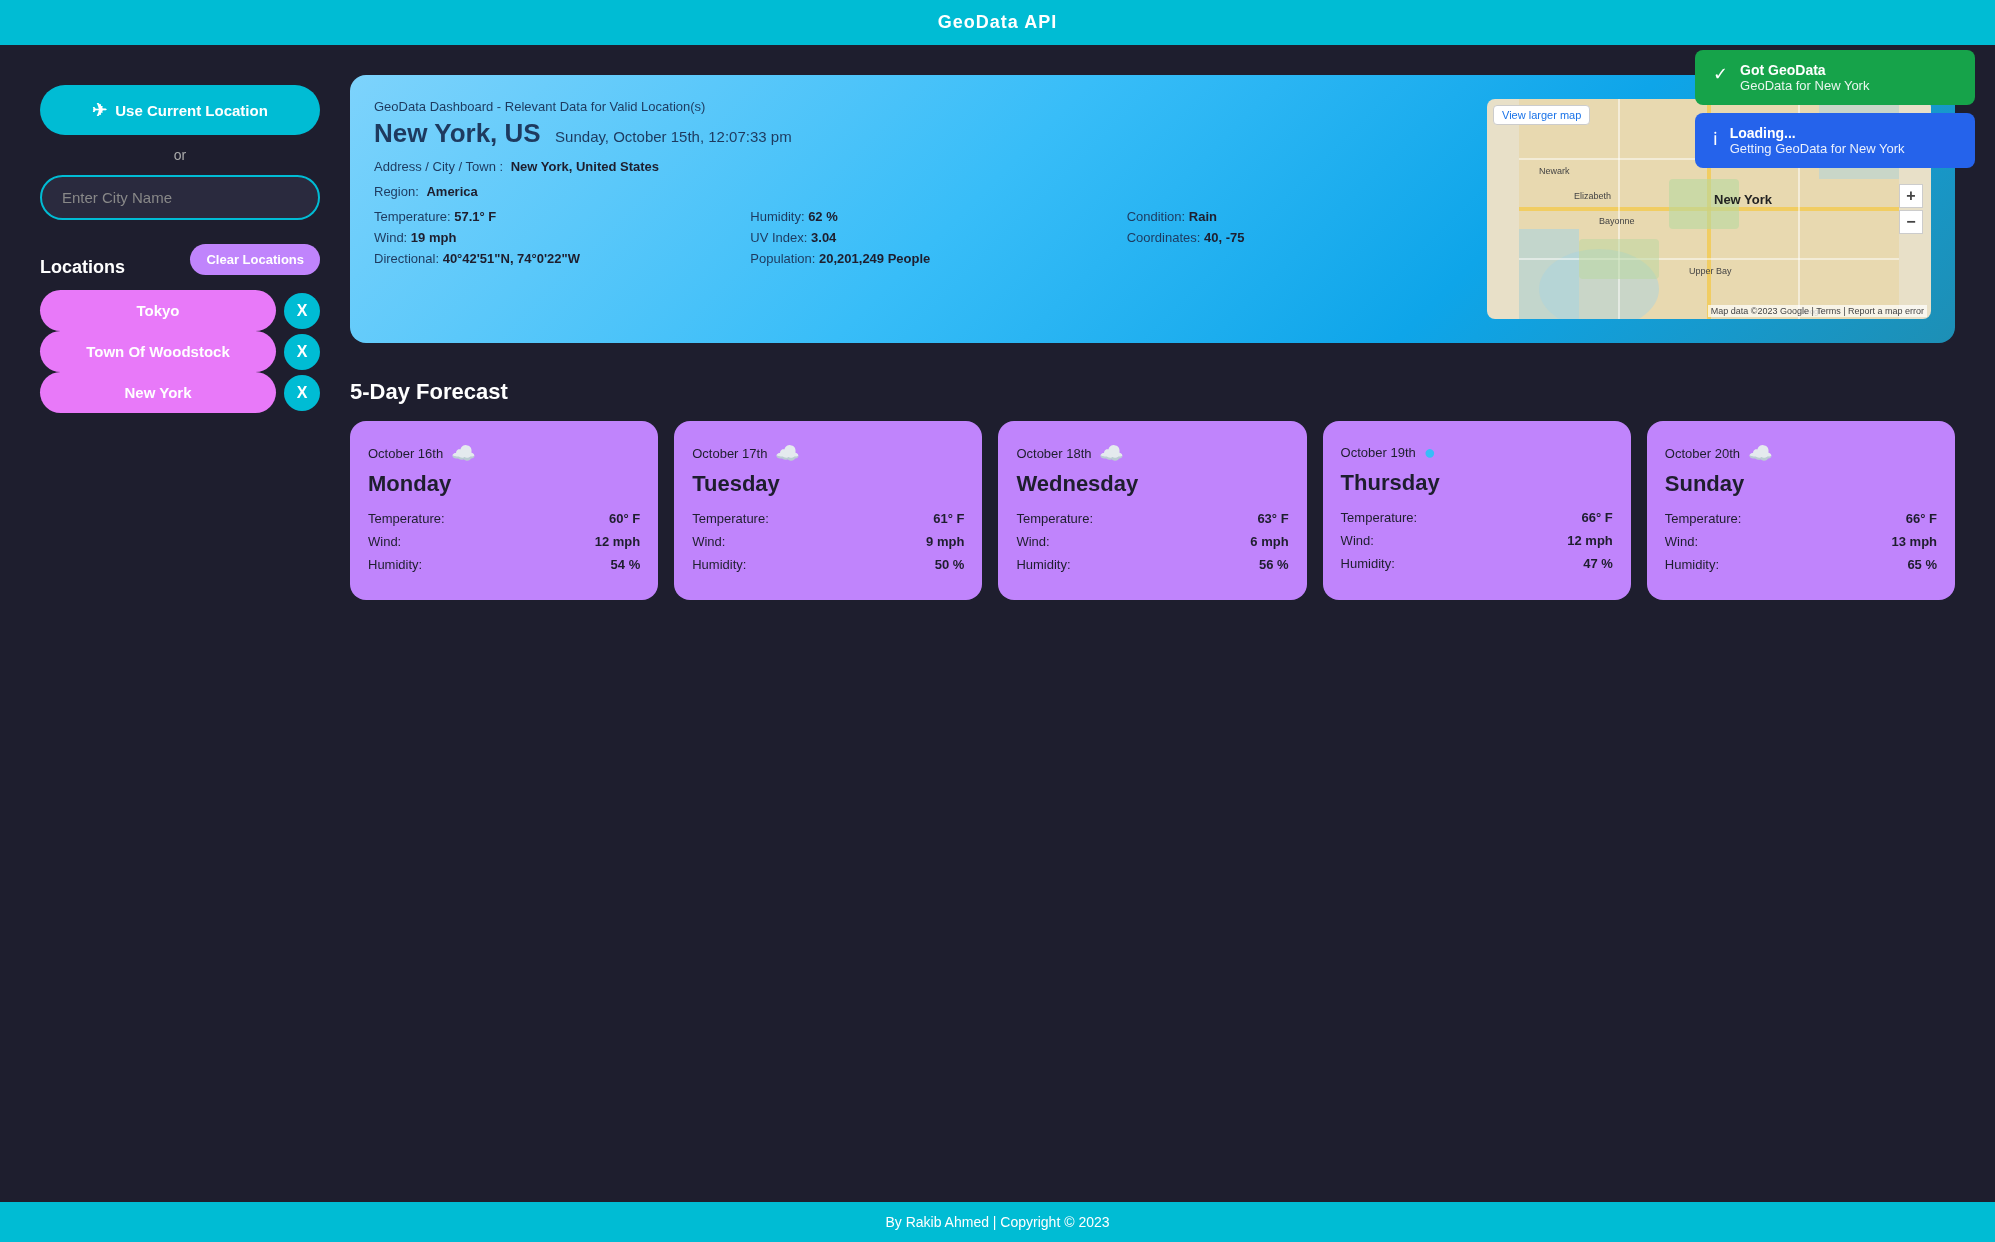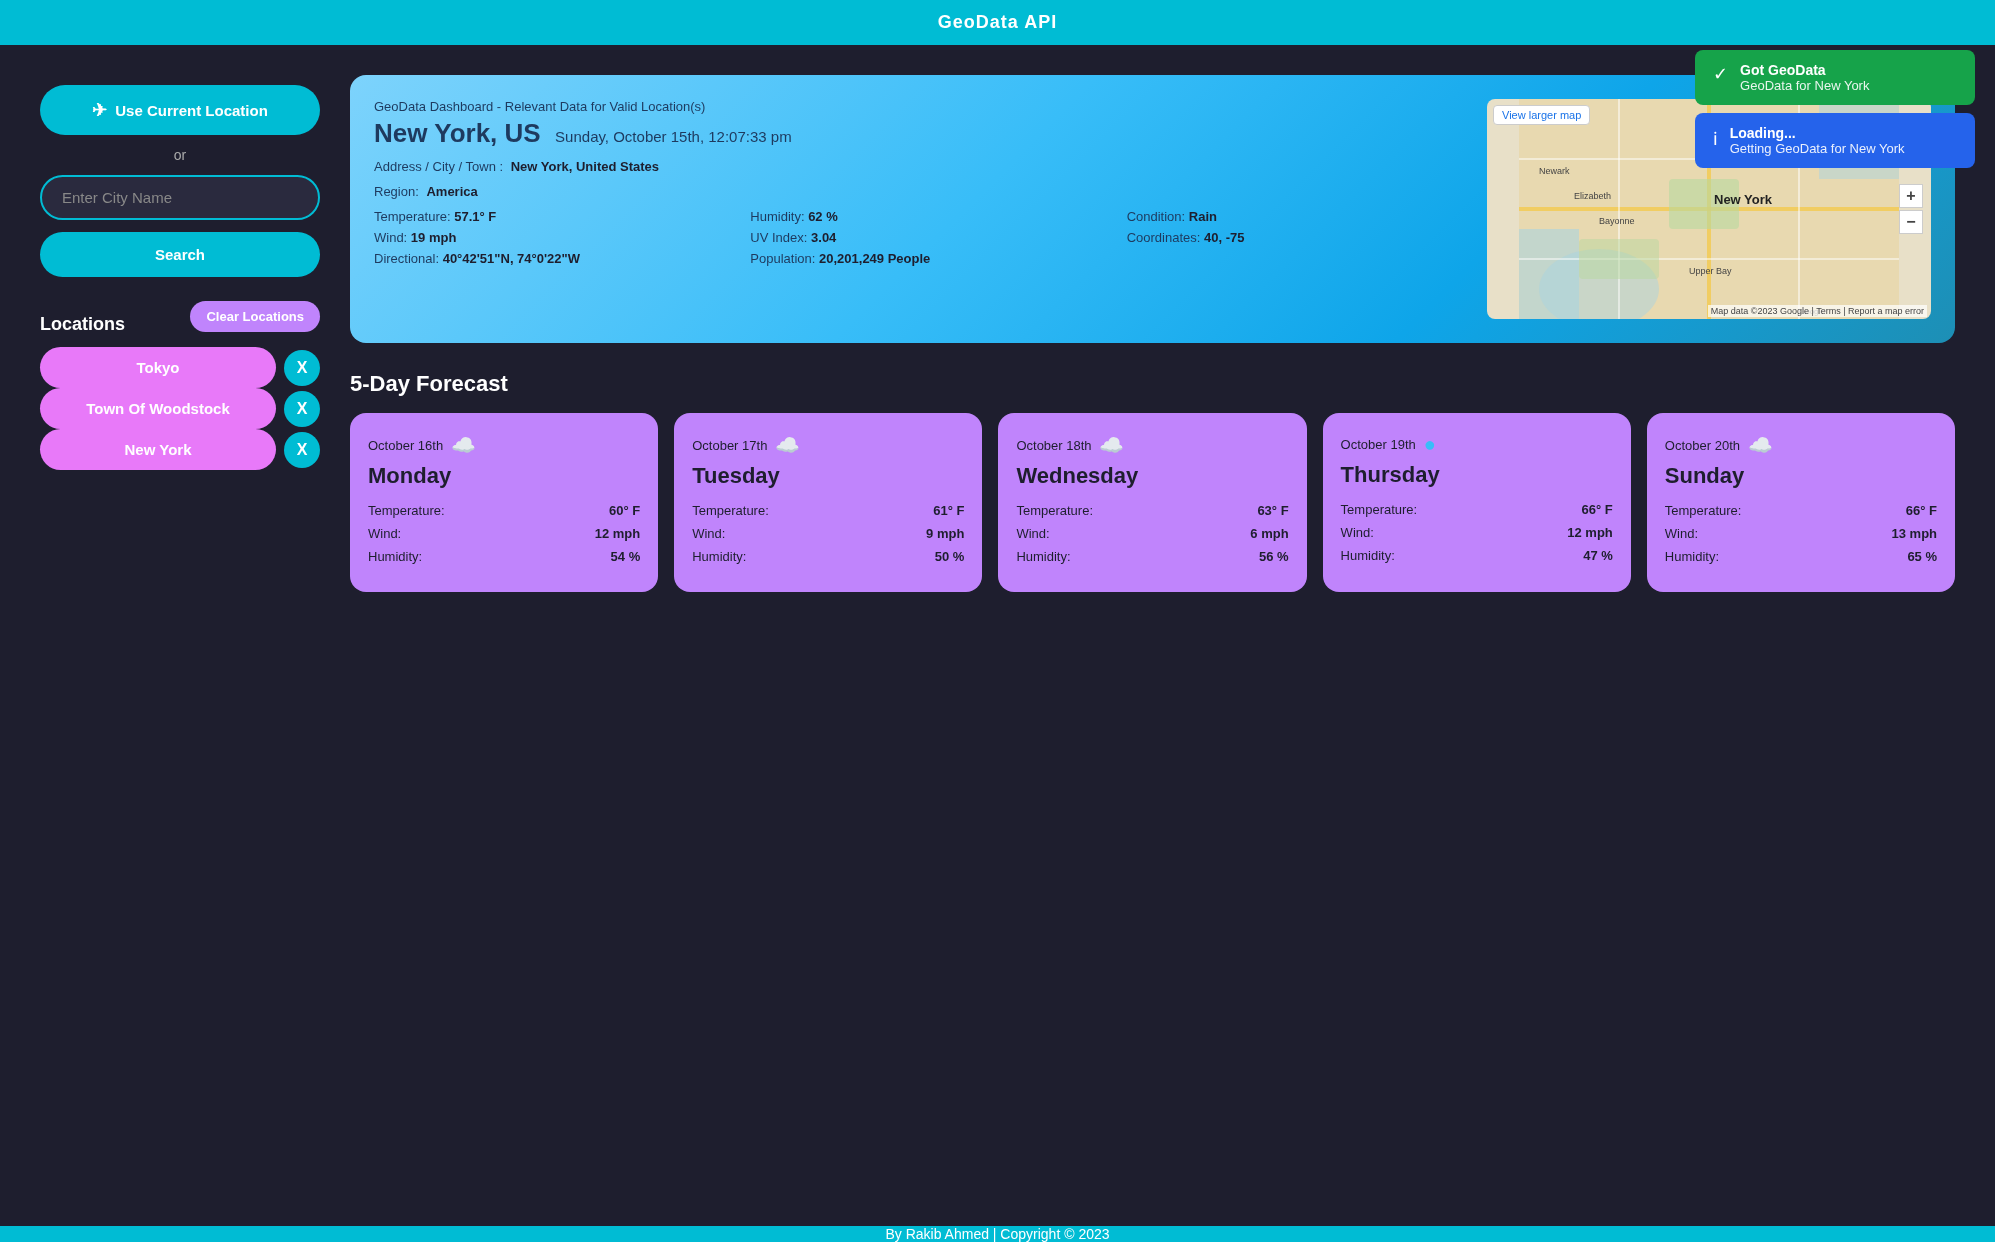--- a/index.html
+++ b/index.html
@@ -16,20 +16,21 @@
       text-align: center;
       padding: 12px;
       font-weight: bold;
       font-size: 18px;
       color: #fff;
       letter-spacing: 1px;
     }
     .footer {
       background: #00bcd4;
       text-align: center;
+      padding: 12px;
       font-size: 14px;
       color: #fff;
       margin-top: auto;
     }
     .main-content {
       display: flex;
       flex: 1;
       padding: 30px 40px;
       gap: 30px;
       position: relative;
@@ -135,21 +136,21 @@
       cursor: pointer;
       display: flex;
       align-items: center;
       justify-content: center;
     }
     
     .dashboard {
       flex: 1;
       display: flex;
       flex-direction: column;
-      gap: 28px;
+      gap: 36px;
     }
     .weather-card {
       background: linear-gradient(135deg, #7dd3fc 0%, #38bdf8 40%, #0ea5e9 70%, #1d8fb5 100%);
       border-radius: 16px;
       padding: 24px;
       display: flex;
       gap: 0;
       min-height: 250px;
       position: relative;
       overflow: hidden;
@@ -345,23 +346,20 @@
 
   <div class="sidebar">
     <button class="btn-current-location">
       <span style="font-size:18px;">✈</span>
       <span>Use Current Location</span>
     </button>
     <div class="or-text">
       <span>or</span>
     </div>
     <input class="city-input" type="text" placeholder="Enter City Name" style="">
-    <button class="btn-search">
-      <span>Search</span>
-    </button>
 
     <div class="locations-header">
       <span class="locations-title">Locations</span>
       <button class="btn-clear">
         <span>Clear Locations</span>
       </button>
     </div>
 
     <div id="locations-list">
         <div class="location-item">

